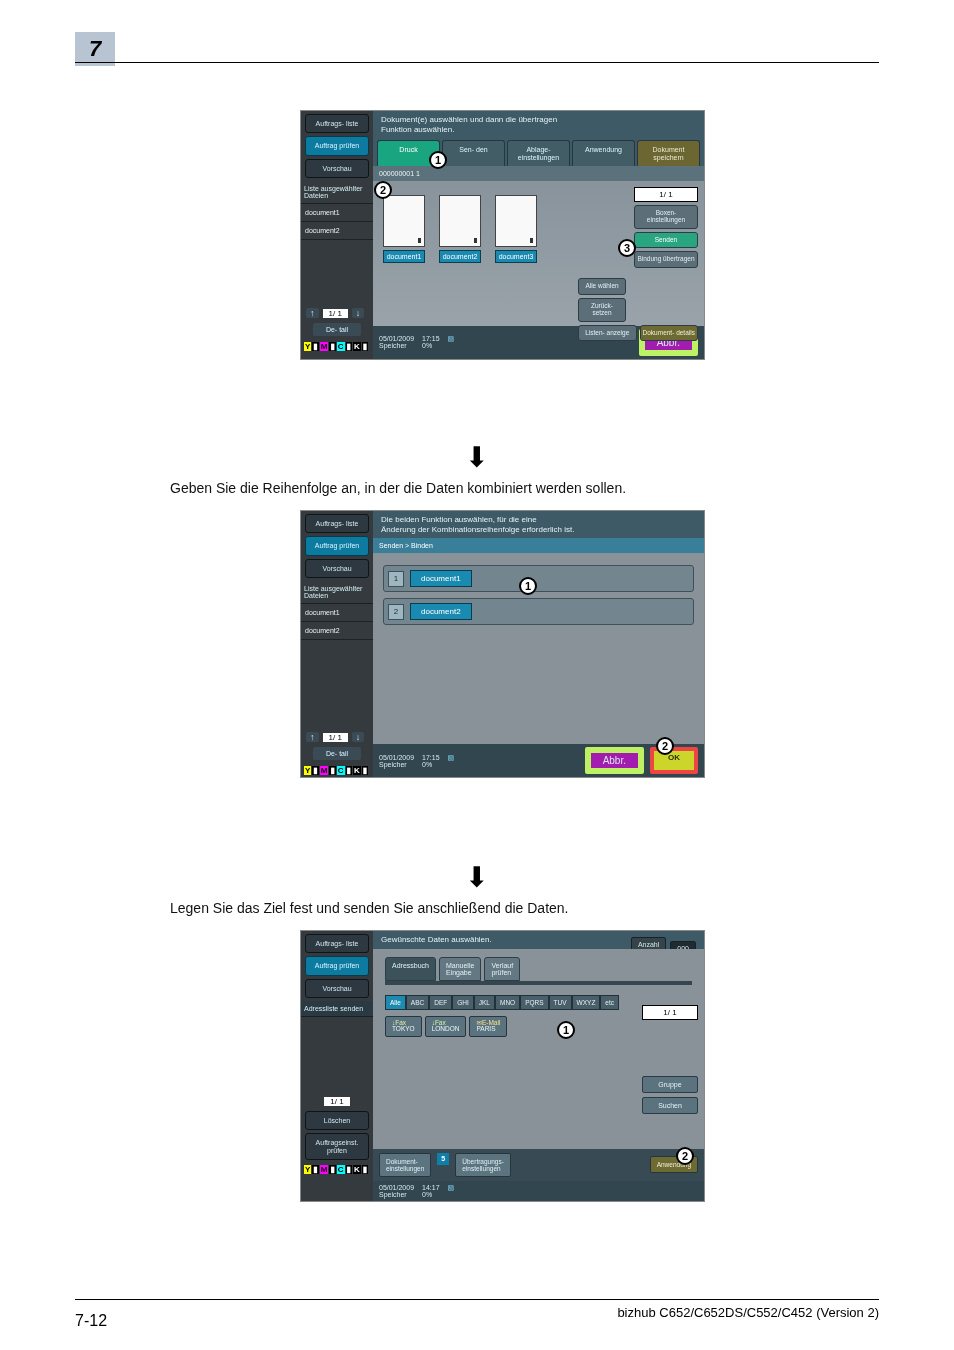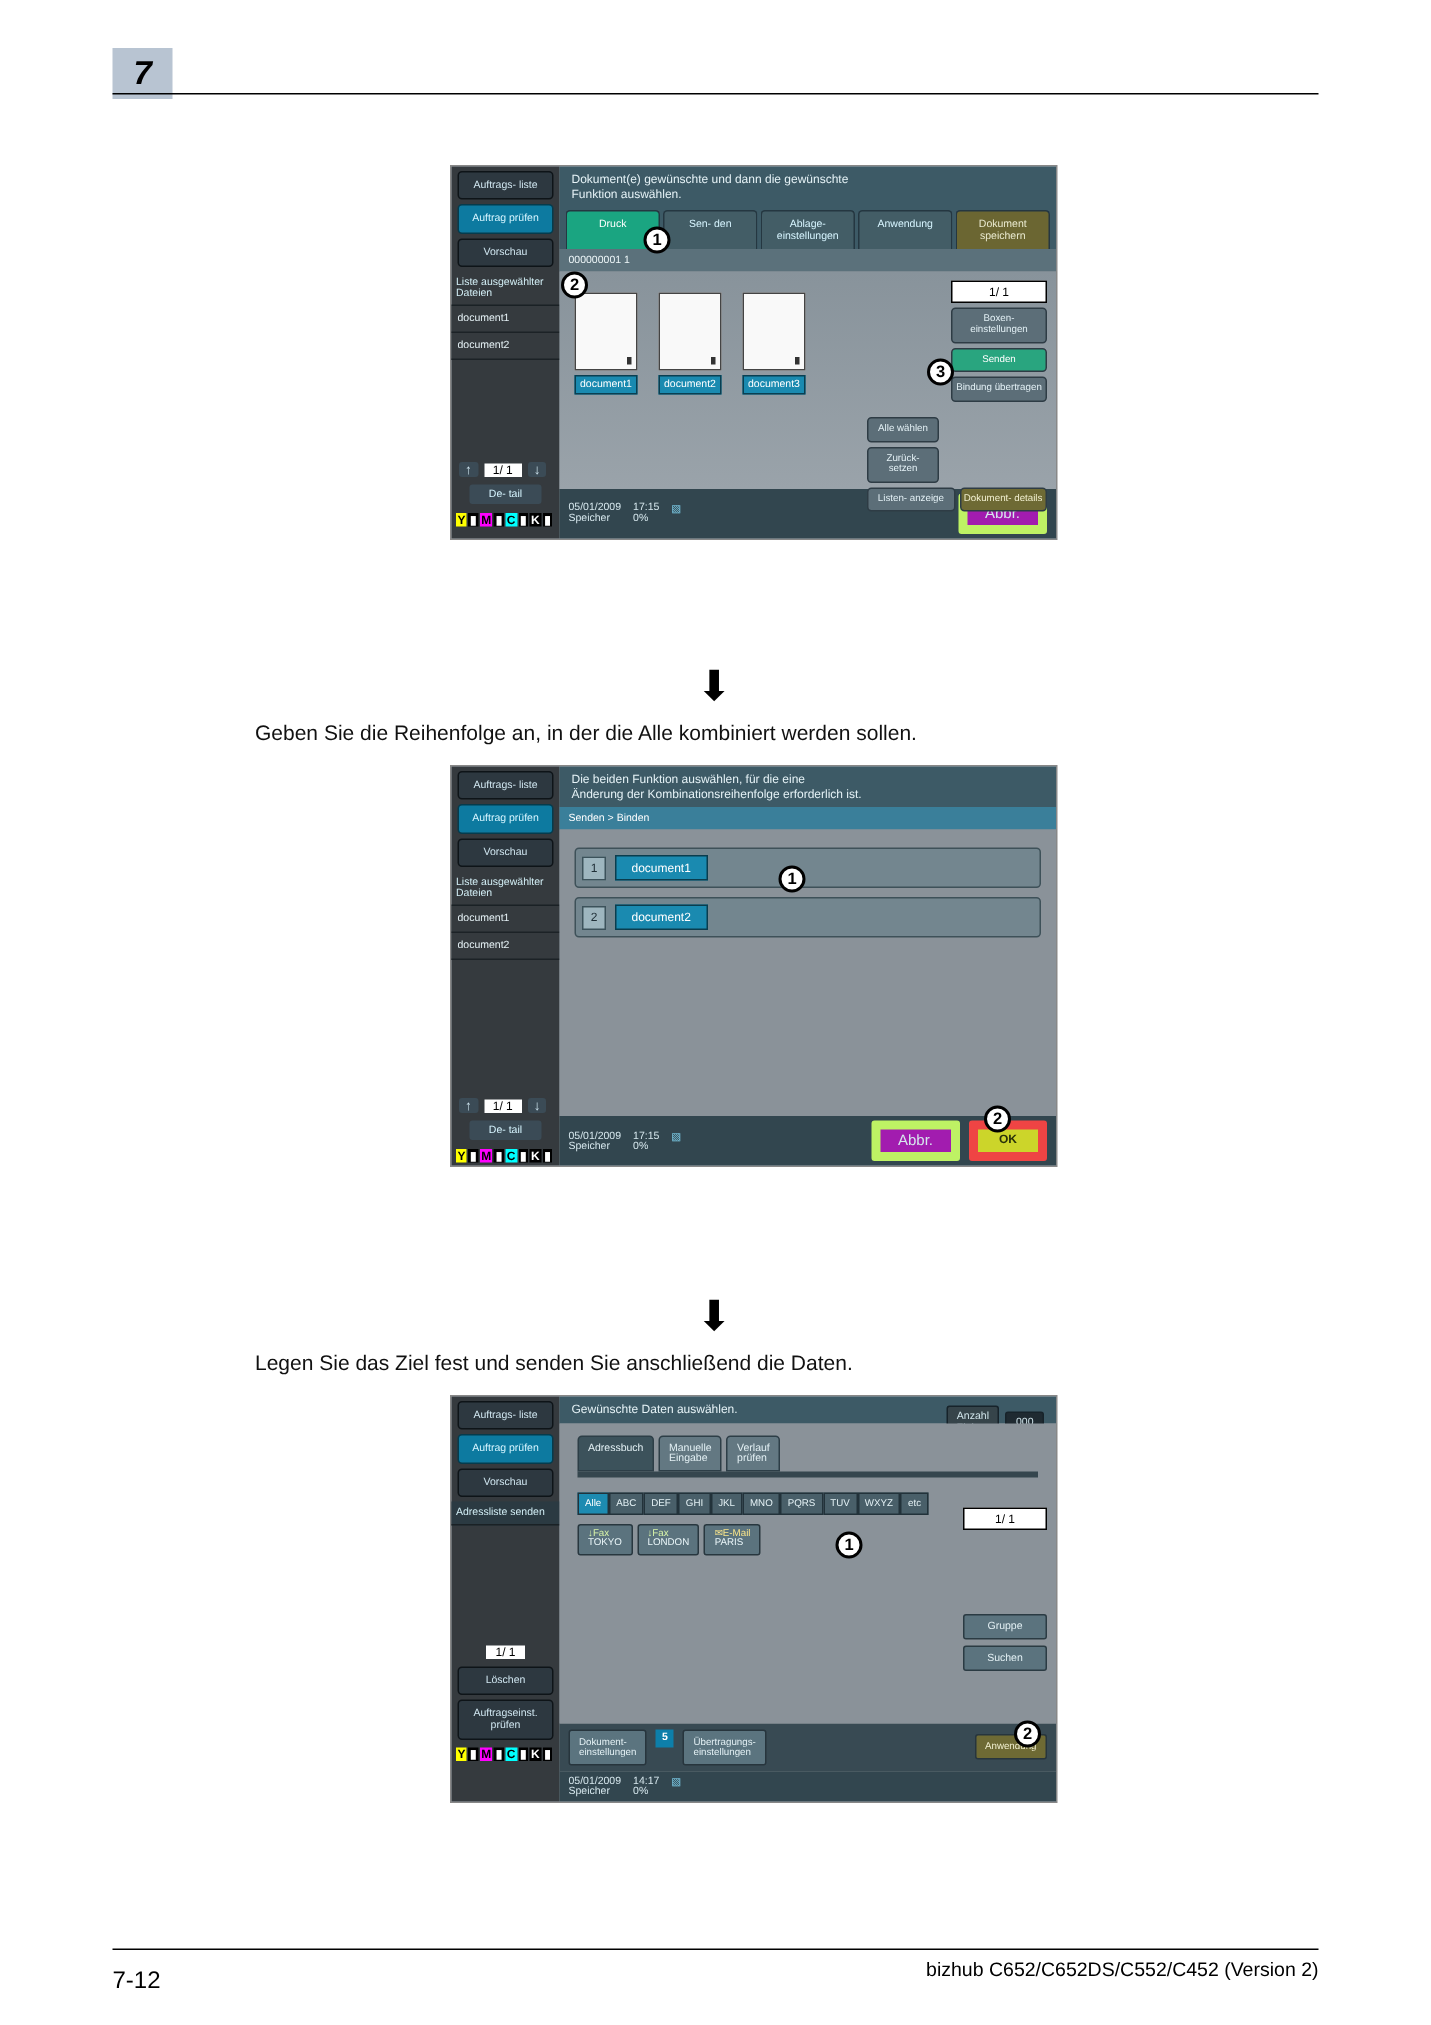--- a/index.html
+++ b/index.html
@@ -62,21 +62,21 @@
   .thumb .pg { width: 42px; height: 52px; background: #f9f9f9; border: 1px solid #444; position: relative; }
   .thumb .pg::after { content: ""; position: absolute; bottom: 3px; right: 3px; width: 3px; height: 5px; background: #333; }
   .thumb .lbl { margin-top: 3px; text-align: center; background: #1a8ab0; color: #fff; font-size: 7px; padding: 2px; border: 1px solid #0a3f51; }
   .sel-col { position: absolute; right: 6px; top: 6px; width: 64px; display: flex; flex-direction: column; gap: 3px; }
   .sel-btn { background: #5c6e78; color: #e3f0f5; border: 1px solid #2e3c45; border-radius: 3px; text-align: center; padding: 4px 2px; font-size: 6.5px; line-height: 1.05; }
   .sel-btn.green { background: #29a57f; color: #fff; }
   .sel-page { background: #fff; color: #000; border: 1px solid #000; text-align: center; padding: 2px; font-size: 8px; }
   .status-row { display: flex; align-items: center; justify-content: space-between; background: #32464f; color: #d6e7ed; padding: 3px 6px; font-size: 7px; }
   .status-left { display: flex; gap: 8px; }
   .abbr-btn { background: #a21caf; border: 6px solid #bef264; padding: 2px 12px; border-radius: 2px; font-size: 10px; }
-  .ok-btn { background: #ccd52a; color: #29310a; border: 6px solid #ef4444; padding: 2px 14px; border-radius: 2px; font-size: 8px; font-weight: bold; }
+  .ok-btn { background: #ccd52a; color: #29310a; border: 4px solid #ef4444; padding: 2px 14px; border-radius: 2px; font-size: 8px; font-weight: bold; }
 
   
   .order-row { display: flex; align-items: center; gap: 6px; background: #73868f; border: 1px solid #3e5159; border-radius: 3px; padding: 4px; margin: 6px 4px; }
   .order-num { background: #9eb6bf; color: #203038; width: 16px; height: 16px; display: flex; align-items: center; justify-content: center; font-size: 8px; border: 1px solid #3c525b; }
   .order-name { background: #1a8ab0; color: #fff; padding: 3px 10px; font-size: 8px; border: 1px solid #0a3d4e; }
 
   
   .count-box { position: absolute; right: 8px; top: 6px; display: flex; gap: 4px; align-items: center; }
   .count-pill { background: #36444a; color: #d0e4ea; padding: 3px 6px; font-size: 7px; border-radius: 2px; border: 1px solid #17232a; }
   .ab-tabs { display: flex; gap: 3px; padding: 0 6px; }
@@ -138,21 +138,21 @@
           <span class="bk">▮</span>
         <span class="m">M</span>
           <span class="bk">▮</span>
         <span class="c">C</span>
           <span class="bk">▮</span>
         <span class="k">K</span>
           <span class="bk">▮</span>
       </div>
     </div>
     <div class="ss-right">
-      <div class="msg-bar" style="white-space:pre-line">Dokument(e) gewünschte und dann die gewünschte
+      <div class="msg-bar" style="white-space:pre-line">Dokument(e) auswählen und dann die übertragen
 Funktion auswählen.</div>
       <div class="tab-row">
         <div class="tab on">Druck</div>
         <div class="tab">Sen-
 den</div>
         <div class="tab">Ablage-
 einstellungen</div>
         <div class="tab">Anwendung</div>
         <div class="tab brown">Dokument
 speichern</div>
@@ -210,21 +210,21 @@
     </div>
   </div>
   <div class="callout" style="top:40px;left:128px">1</div>
   <div class="callout" style="top:70px;left:73px">2</div>
   <div class="callout" style="top:128px;right:68px">3</div>
 </div>
 
 <div class="arrow arrow1">➡</div>
 <style>.arrow{transform:translateX(-50%) rotate(90deg);}</style>
 
-<div class="body-text bt1">Geben Sie die Reihenfolge an, in der die Alle kombiniert werden sollen.</div>
+<div class="body-text bt1">Geben Sie die Reihenfolge an, in der die Daten kombiniert werden sollen.</div>
 
 <div class="screenshot ss2">
   <div class="ss-inner">
     <div class="ss-left">
       <div class="left-btn lb-dark">Auftrags-
 liste</div>
       <div class="left-btn lb-blue">Auftrag
 prüfen</div>
       <div class="left-btn lb-dark">Vorschau</div>
       <div class="lb-head">Liste ausgewählter

